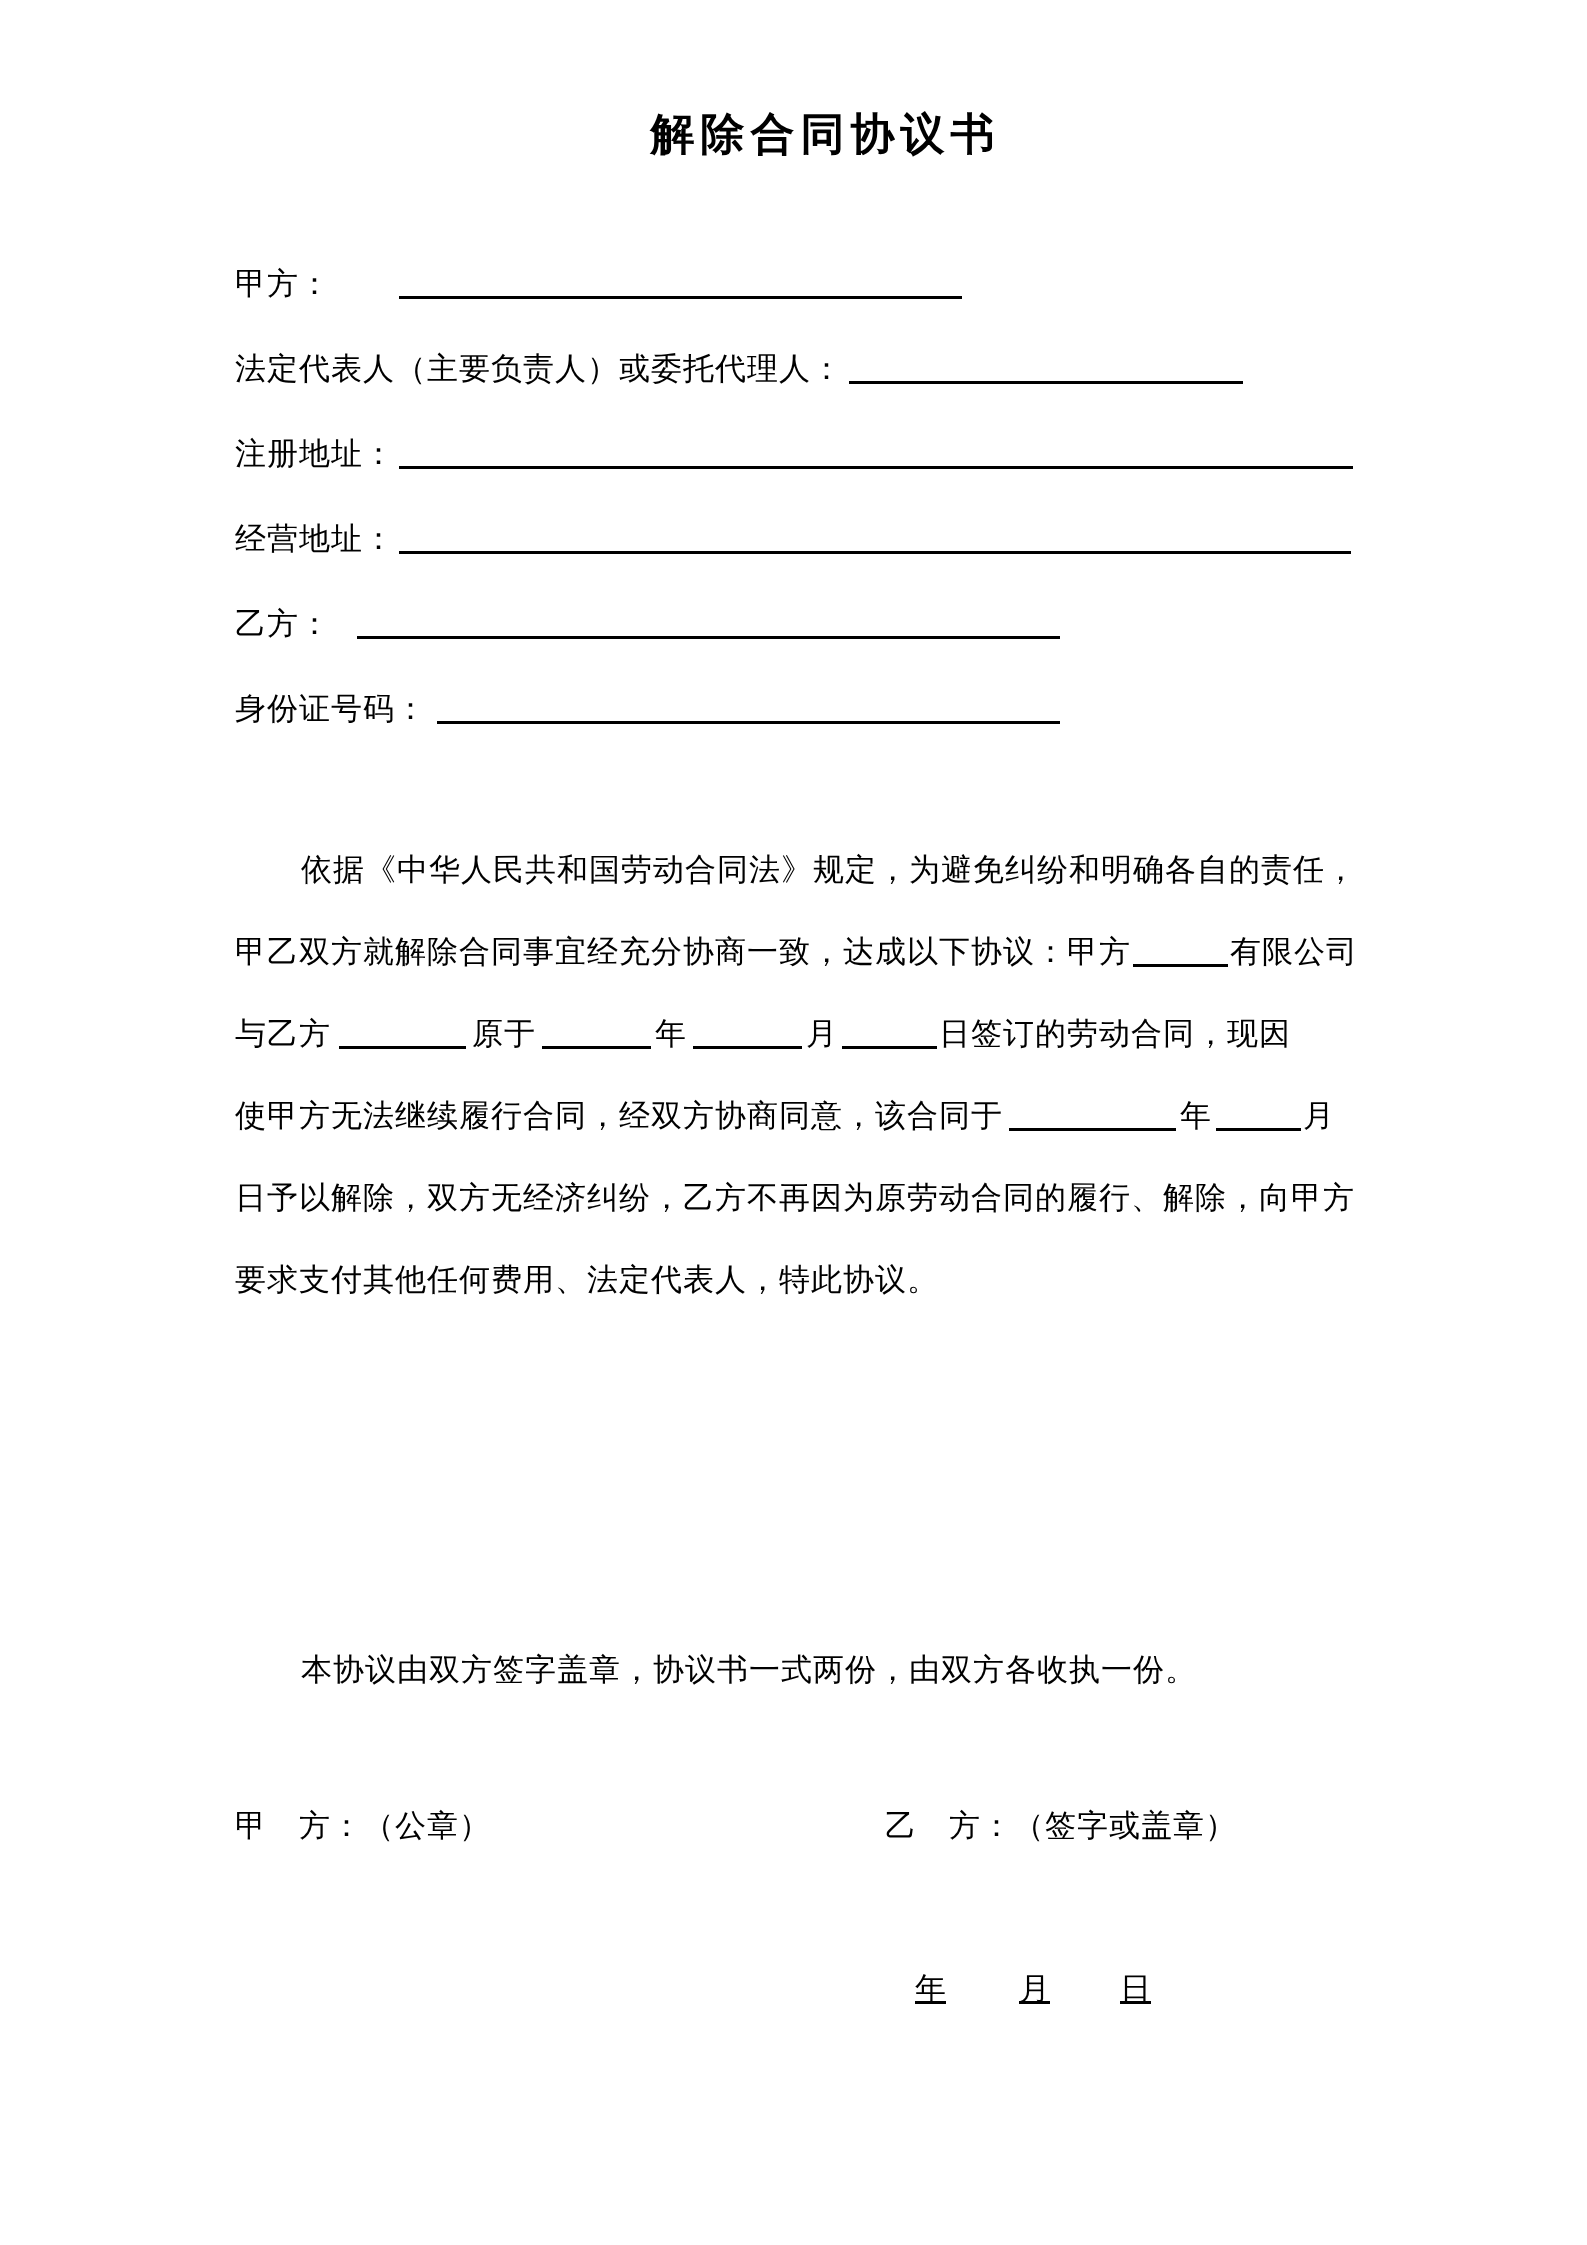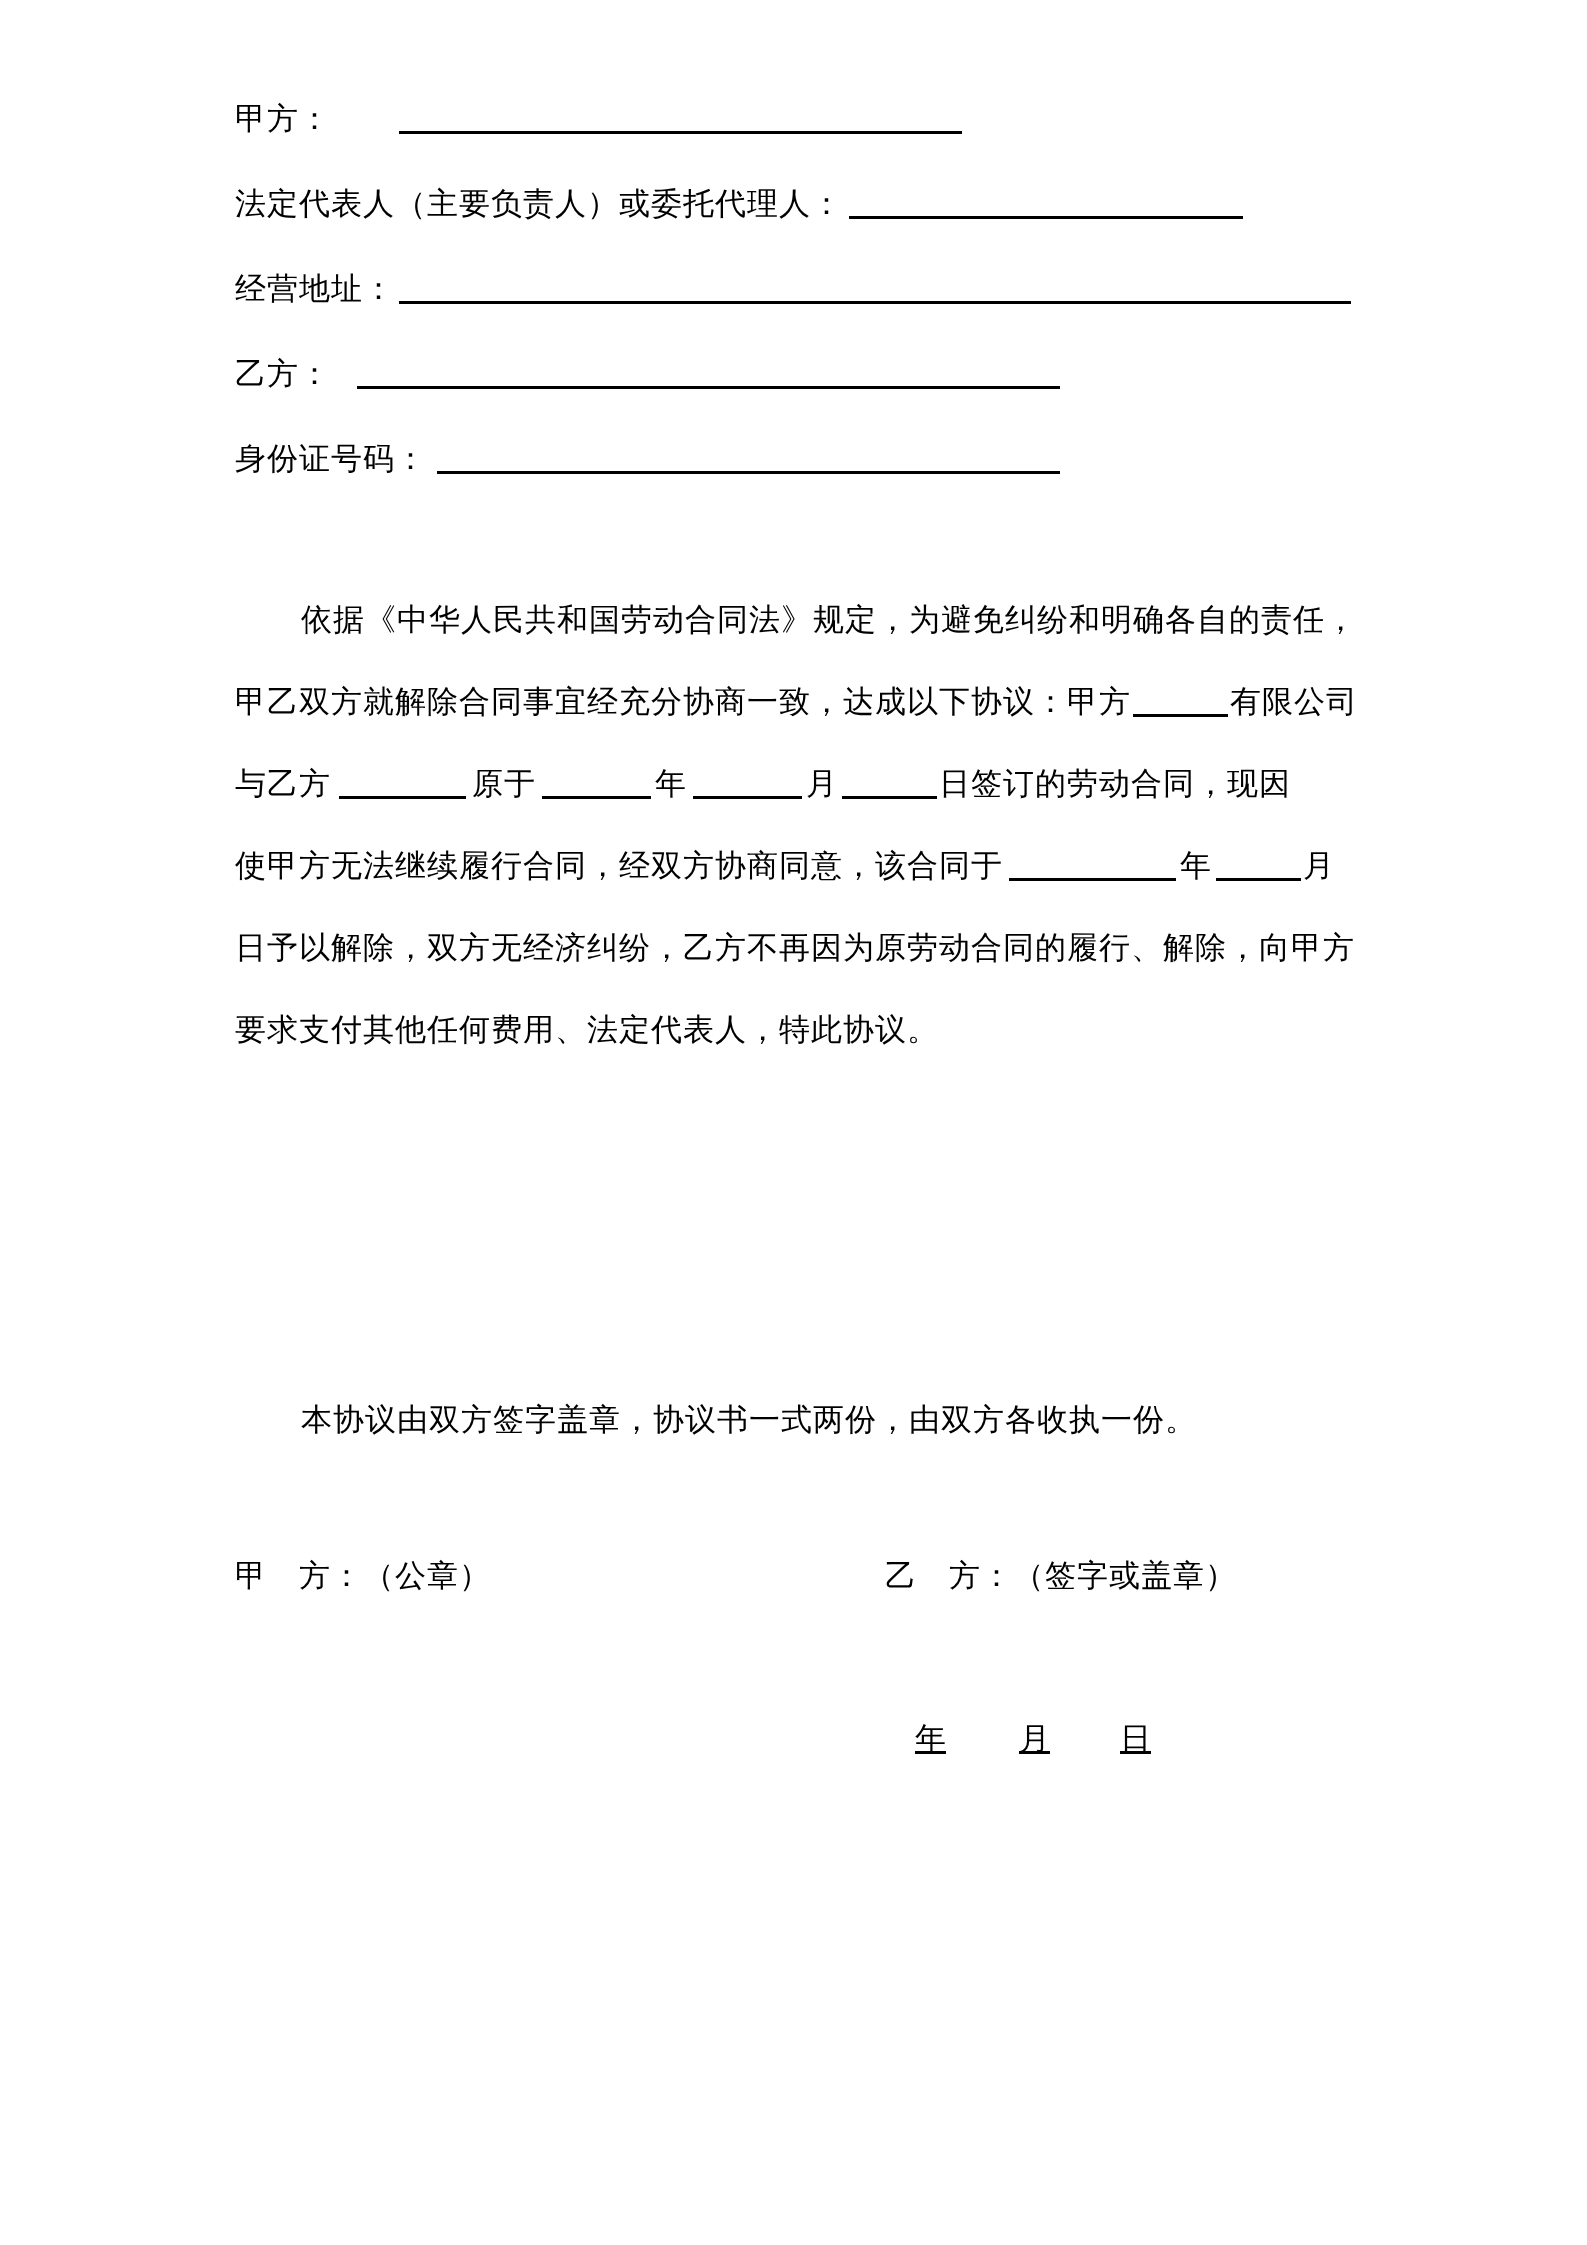--- a/index.html
+++ b/index.html
@@ -94,27 +94,31 @@
   .bl-sign-day  { margin-left: 4px;   width: 95px;  margin-right: 2px; }
   .bl-term-year { margin-left: 6px;   width: 167px; margin-right: 4px; }
   .bl-term-mon  { margin-left: 4px;   width: 85px;  margin-right: 2px; }
 </style>
 </head>
 <body>
 
 <div class="page">
   <div class="content">
 
+    <div class="doc-title">解除合同协议书</div>
 
     <div class="fields">
       <div class="field-row">
         <span>甲方：</span><span class="blank bl-party-a"></span>
       </div>
       <div class="field-row">
         <span>法定代表人（主要负责人）或委托代理人：</span><span class="blank bl-legal-rep"></span>
+      </div>
+      <div class="field-row">
+        <span>注册地址：</span><span class="blank bl-reg-addr"></span>
       </div>
       <div class="field-row">
         <span>经营地址：</span><span class="blank bl-bus-addr"></span>
       </div>
       <div class="field-row">
         <span>乙方：</span><span class="blank bl-party-b"></span>
       </div>
       <div class="field-row">
         <span>身份证号码：</span><span class="blank bl-id-num"></span>
       </div>

